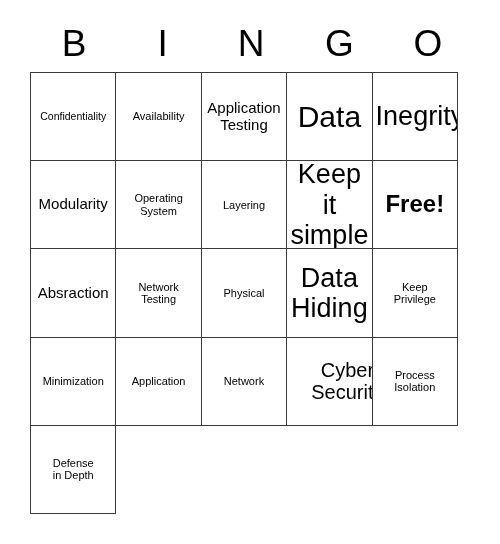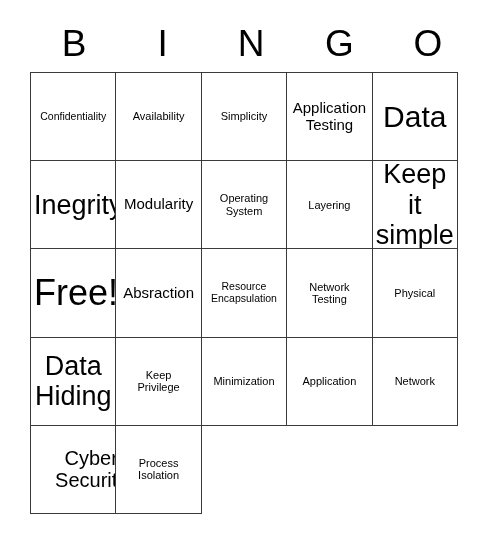--- a/index.html
+++ b/index.html
@@ -79,44 +79,41 @@
   }
 
   
   .fs-xxs  { font-size: 10.5px; }
   .fs-xs   { font-size: 11px;   }
   .fs-s    { font-size: 15px;   }
   .fs-m    { font-size: 11px; }
   .fs-l    { font-size: 20px; margin-left: 36px;   }
   .fs-xl   { font-size: 27px;   }
   .fs-xxl  { font-size: 30px;   }
-  .fs-free { font-size: 36px;   }
+  .fs-free { font-size: 24px; font-weight: bold;   }
 </style>
 </head>
 <body>
 
 <div id="card">
 
   <div id="bingo-header">
     <div class="header-letter">B</div>
     <div class="header-letter">I</div>
     <div class="header-letter">N</div>
     <div class="header-letter">G</div>
     <div class="header-letter">O</div>
   </div>
 
   <div id="bingo-grid">
       <div class="cell">
         <span class="cell-text fs-xxs">Confidentiality</span>
       </div>
       <div class="cell">
         <span class="cell-text fs-m">Availability</span>
-      </div>
-      <div class="cell">
-        <span class="cell-text fs-m">Simplicity</span>
       </div>
       <div class="cell">
         <span class="cell-text fs-s">Application
 Testing</span>
       </div>
       <div class="cell">
         <span class="cell-text fs-xxl">Data</span>
       </div>
       <div class="cell">
         <span class="cell-text fs-xl">Inegrity</span>
@@ -133,24 +130,20 @@
       </div>
       <div class="cell">
         <span class="cell-text fs-xl">Keep it
 simple</span>
       </div>
       <div class="cell">
         <span class="cell-text fs-free">Free!</span>
       </div>
       <div class="cell">
         <span class="cell-text fs-s">Absraction</span>
-      </div>
-      <div class="cell">
-        <span class="cell-text fs-xxs">Resource
-Encapsulation</span>
       </div>
       <div class="cell">
         <span class="cell-text fs-m">Network
 Testing</span>
       </div>
       <div class="cell">
         <span class="cell-text fs-m">Physical</span>
       </div>
       <div class="cell">
         <span class="cell-text fs-xl">Data
@@ -170,15 +163,19 @@
         <span class="cell-text fs-m">Network</span>
       </div>
       <div class="cell">
         <span class="cell-text fs-l">Cyber
 Security</span>
       </div>
       <div class="cell">
         <span class="cell-text fs-m">Process
 Isolation</span>
       </div>
+      <div class="cell">
+        <span class="cell-text fs-m">Defense
+in Depth</span>
+      </div>
     </div>
 
 </div>
 
 </body></html>

